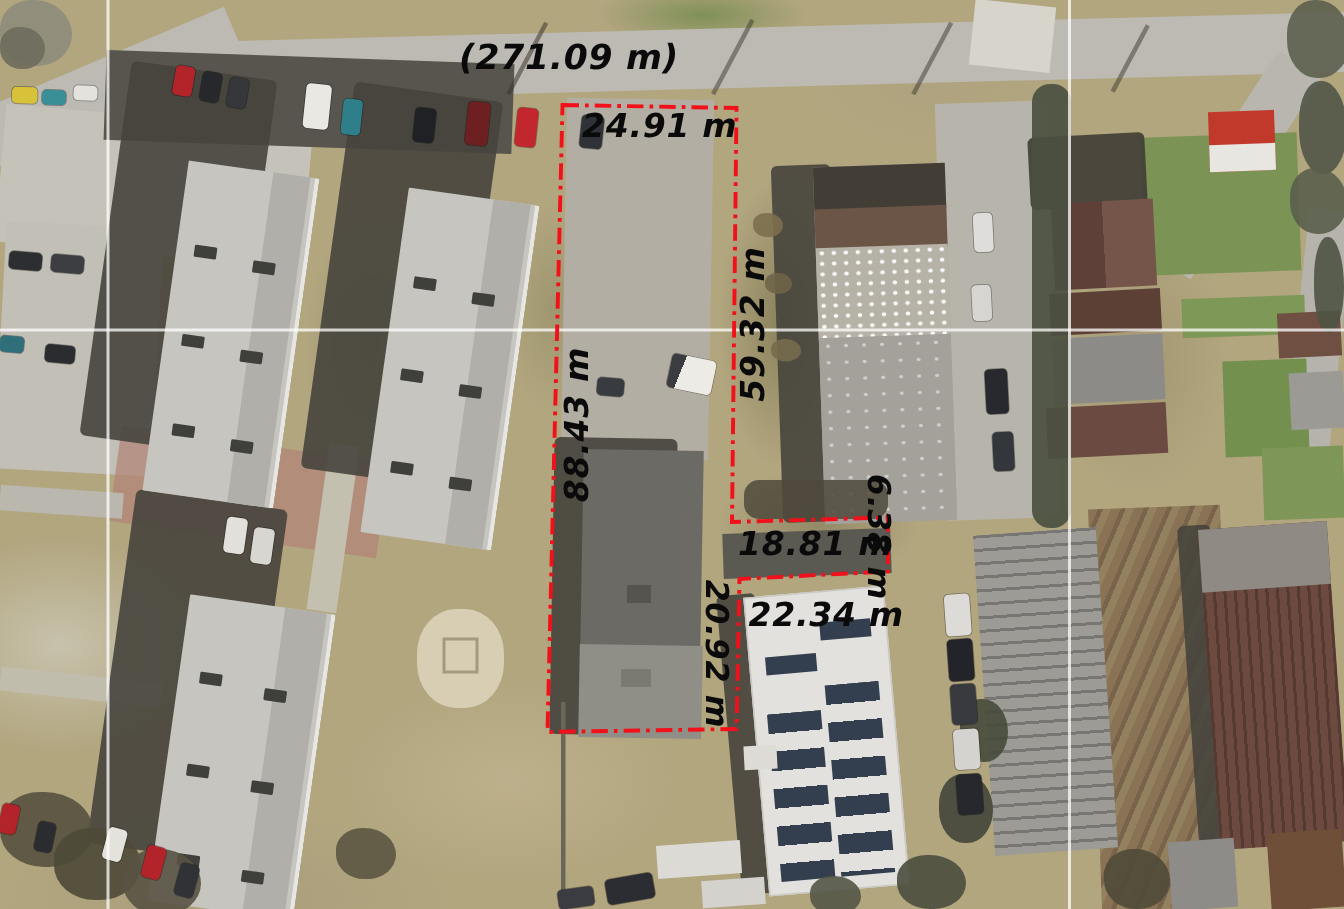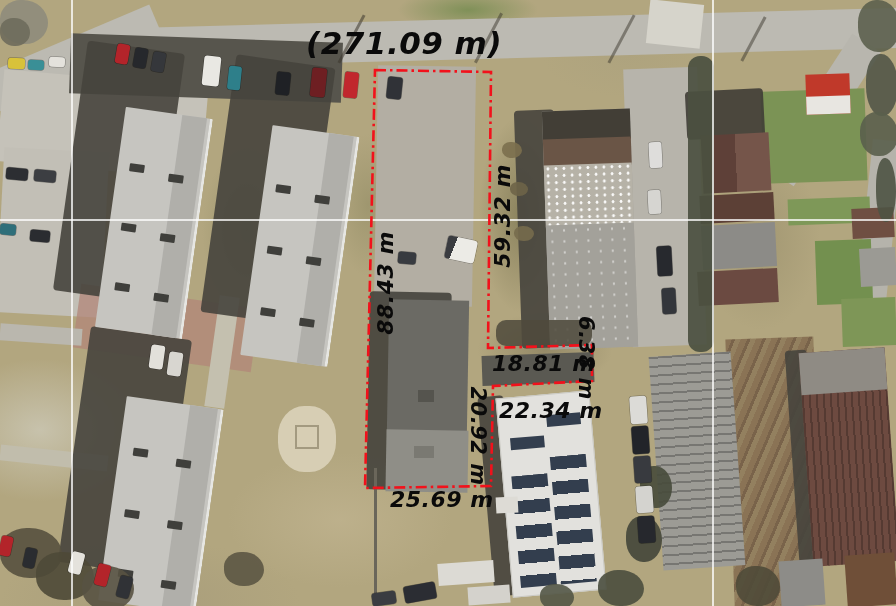--- a/index.html
+++ b/index.html
@@ -20,21 +20,21 @@
       radial-gradient(ellipse 200px 80px at 150px 600px, rgba(160,150,120,.5), transparent 75%);}
   .shd{background:#46443d;opacity:.9;border-radius:4px;}
   .aptroof{background:#c6c5c0;border-right:3px solid #e6e6e2;border-radius:1px;}
   .aptroof .half{right:3px;top:0;width:30%;height:100%;background:#b0afaa;}
   .vent{width:15px;height:8px;background:#3f3f3b;border-radius:1px;}
   .car{border-radius:3px;box-shadow:0 0 0 .5px rgba(0,0,0,.35);}
   .tree{border-radius:45% 55% 50% 50%;opacity:.9;}
   .grid{background:rgba(255,255,255,.75);}
   .lbl{position:absolute;font-style:italic;font-weight:700;color:#0a0a0a;
        white-space:nowrap;letter-spacing:.5px;line-height:1;}
-  .l0{left:306px;top:28px;font-size:31px;}
+  .l0{left:306px;top:28px;font-size:23px;}
   .l1{left:388px;top:74px;font-size:22px;}
   .l2{left:503px;top:216px;font-size:22px;transform:translate(-50%,-50%) rotate(-90deg);}
   .l3{left:386px;top:283px;font-size:22px;transform:translate(-50%,-50%) rotate(-90deg);}
   .l4{left:492px;top:353px;font-size:22px;}
   .l5{left:585px;top:358px;font-size:21px;transform:translate(-50%,-50%) rotate(90deg);}
   .l6{left:499px;top:400px;font-size:22px;}
   .l7{left:477px;top:436px;font-size:21px;transform:translate(-50%,-50%) rotate(90deg);}
   .l8{left:390px;top:489px;font-size:22px;}
   svg{overflow:visible;}
 </style>
@@ -224,21 +224,21 @@
 
   <div class="grid" style="left:0;top:219px;width:896px;height:1.5px;"></div>
   <div class="grid" style="left:71px;top:0;width:1.5px;height:606px;"></div>
   <div class="grid" style="left:712px;top:0;width:1.5px;height:606px;"></div>
 
   <svg style="left:0;top:0;" width="896" height="606" viewBox="0 0 896 606">
     <polygon fill="none" stroke="#f2111b" stroke-width="2.6" stroke-dasharray="11 4 2.5 4" points="375,70 491,72 488,348 592,345 592,381 493,386 491,486 365,488"></polygon>
   </svg>
 
   <span class="lbl l0">(271.09 m)</span>
+  <span class="lbl l1">24.91 m</span>
   <span class="lbl l2">59.32 m</span>
   <span class="lbl l3">88.43 m</span>
   <span class="lbl l4">18.81 m</span>
   <span class="lbl l5">6.38 m</span>
   <span class="lbl l6">22.34 m</span>
   <span class="lbl l7">20.92 m</span>
-  <span class="lbl l8">25.69 m</span>
 
 </div>
 
 </body></html>

